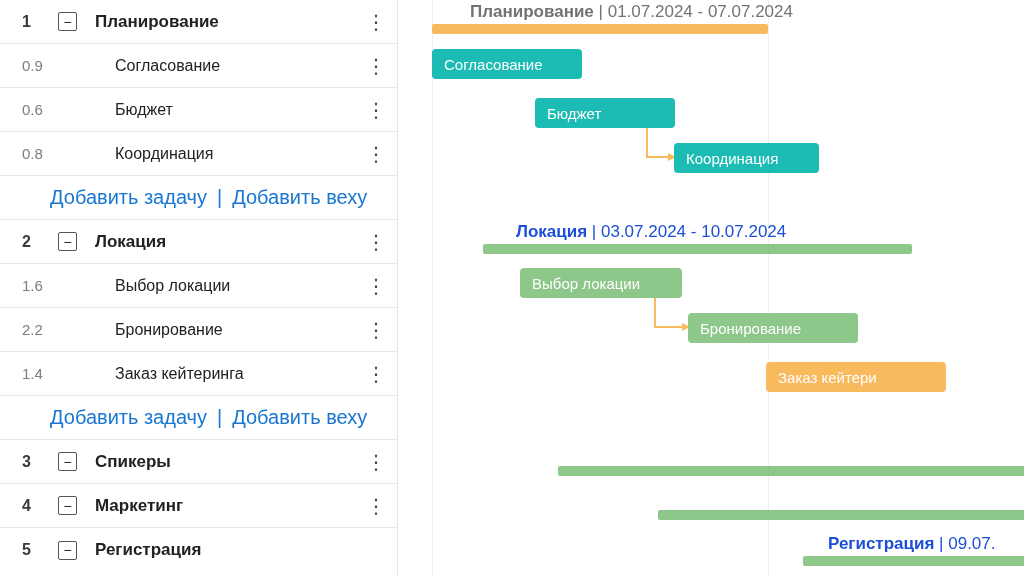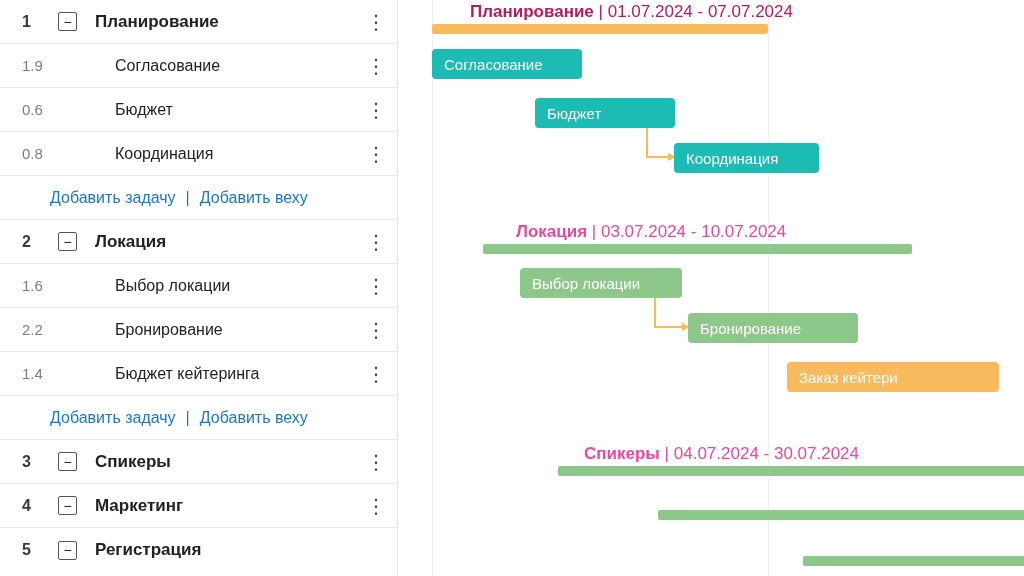--- a/index.html
+++ b/index.html
@@ -50,21 +50,21 @@
       padding-right: 12px;
       color: #444;
       font-size: 20px;
       cursor: pointer;
       letter-spacing: -1px;
     }
     .row.add {
       height: 44px;
       padding-left: 50px;
       color: #1976D2;
-      font-size: 16px;
+      font-size: 20px;
       text-align: right;
     }
     .row.add .sep { margin: 0 10px; color: #1976D2; }
     .row.add span { cursor: pointer; }
 
     
     .gantt {
       flex: 1;
       position: relative;
       width: 626px;
@@ -105,35 +105,35 @@
       content: "";
       position: absolute;
       right: -8px; bottom: -5px;
       border-style: solid;
       border-width: 4px 0 4px 8px;
       border-color: transparent transparent transparent #F9B95D;
     }
     .c-orange { background: #F9B95D; }
     .c-teal   { background: #1CBBB4; }
     .c-green  { background: #8DC78A; }
-    .t-orange { color: #be185d; }
-    .t-green  { color: #ec4899; }
+    .t-orange { color: #737373; }
+    .t-green  { color: #1d4ed8; }
   </style>
 </head>
 <body>
 
 <div class="sidebar">
   <div class="row">
     <span class="num">1</span>
     <span class="collapse">−</span>
     <span class="title">Планирование</span>
     <span class="dots">⋮</span>
   </div>
   <div class="row sub">
-    <span class="num">1.9</span>
+    <span class="num">0.9</span>
     <span class="spacer"></span>
     <span class="title">Согласование</span>
     <span class="dots">⋮</span>
   </div>
   <div class="row sub">
     <span class="num">0.6</span>
     <span class="spacer"></span>
     <span class="title">Бюджет</span>
     <span class="dots">⋮</span>
   </div>
@@ -163,21 +163,21 @@
   </div>
   <div class="row sub">
     <span class="num">2.2</span>
     <span class="spacer"></span>
     <span class="title">Бронирование</span>
     <span class="dots">⋮</span>
   </div>
   <div class="row sub">
     <span class="num">1.4</span>
     <span class="spacer"></span>
-    <span class="title">Бюджет кейтеринга</span>
+    <span class="title">Заказ кейтеринга</span>
     <span class="dots">⋮</span>
   </div>
   <div class="row add">
     <span>Добавить задачу</span>
     <span class="sep">|</span>
     <span>Добавить веху</span>
   </div>
 
   <div class="row">
     <span class="num">3</span>
@@ -213,24 +213,24 @@
   <div class="taskbar c-teal" style="top:143px; left:276px; width:145px">Координация</div>
 
   <div class="gheader t-green" style="top:222px; left:118px">
     <span>Локация</span>
     <span class="date">|  03.07.2024 - 10.07.2024</span>
   </div>
   <div class="thickbar c-green" style="top:244px; left:85px; width:429px"></div>
   <div class="taskbar c-green" style="top:268px; left:122px; width:162px">Выбор локации</div>
   <div class="arrow" style="top:298px; left:256px; width:28px; height:30px"></div>
   <div class="taskbar c-green" style="top:313px; left:290px; width:170px">Бронирование</div>
-  <div class="taskbar c-orange" style="top:362px; left:389px; width:212px">Заказ кейтери</div>
-
-  <div class="gheader t-green" style="top:444px; left:186px">
-    <span>Спикеры</span>
-    <span class="date">|  04.07.2024 - 30.07.2024</span>
-  </div>
+  <div class="taskbar c-orange" style="top:362px; left:368px; width:180px">Заказ кейтери</div>
+
   <div class="thickbar c-green" style="top:466px; left:160px; width:500px"></div>
 
   <div class="thickbar c-green" style="top:510px; left:260px; width:400px"></div>
 
+  <div class="gheader t-green" style="top:534px; left:430px">
+    <span>Регистрация</span>
+    <span class="date">|  09.07.</span>
+  </div>
   <div class="thickbar c-green" style="top:556px; left:405px; width:260px"></div>
 </div>
 
 </body></html>

